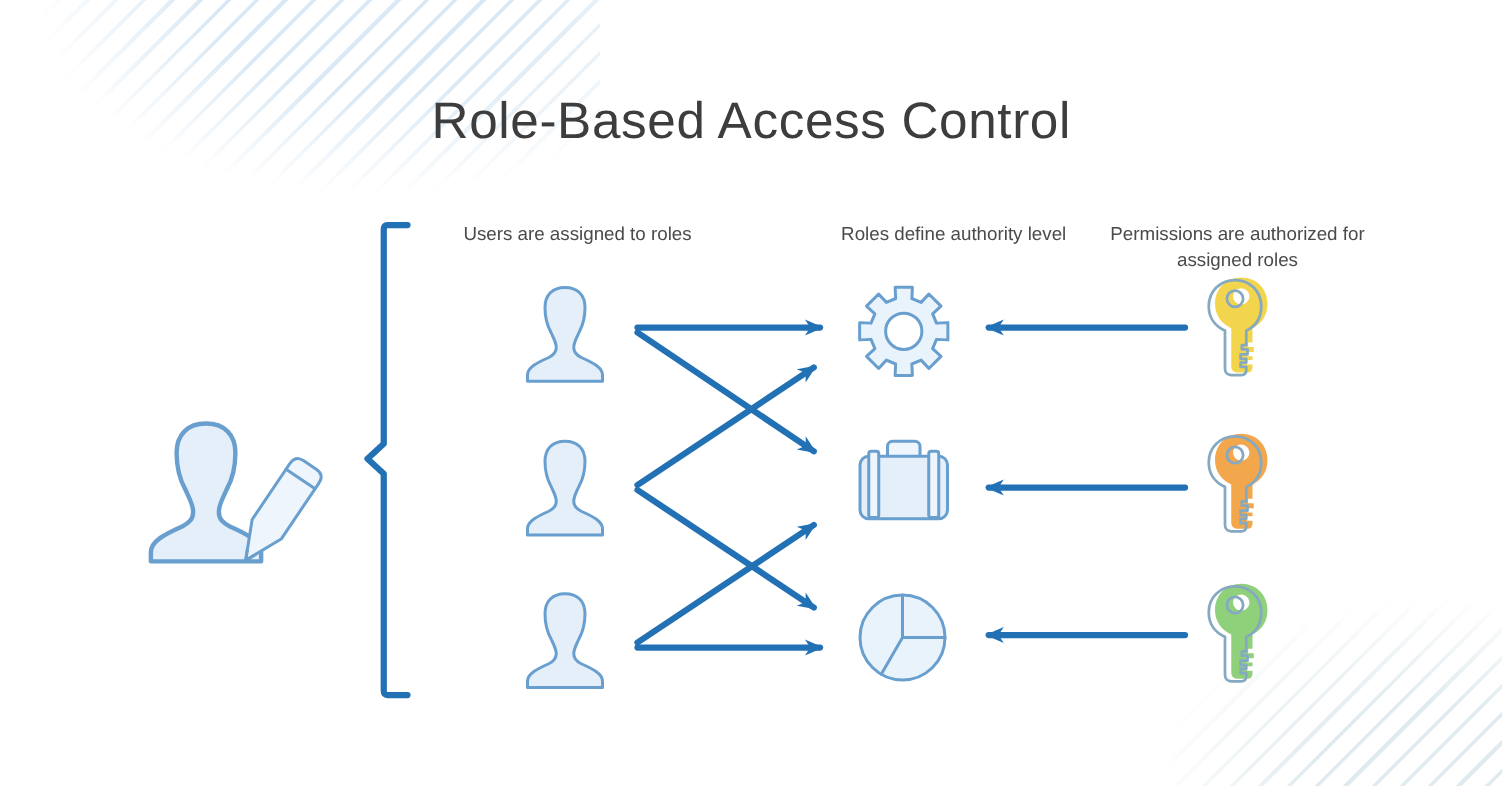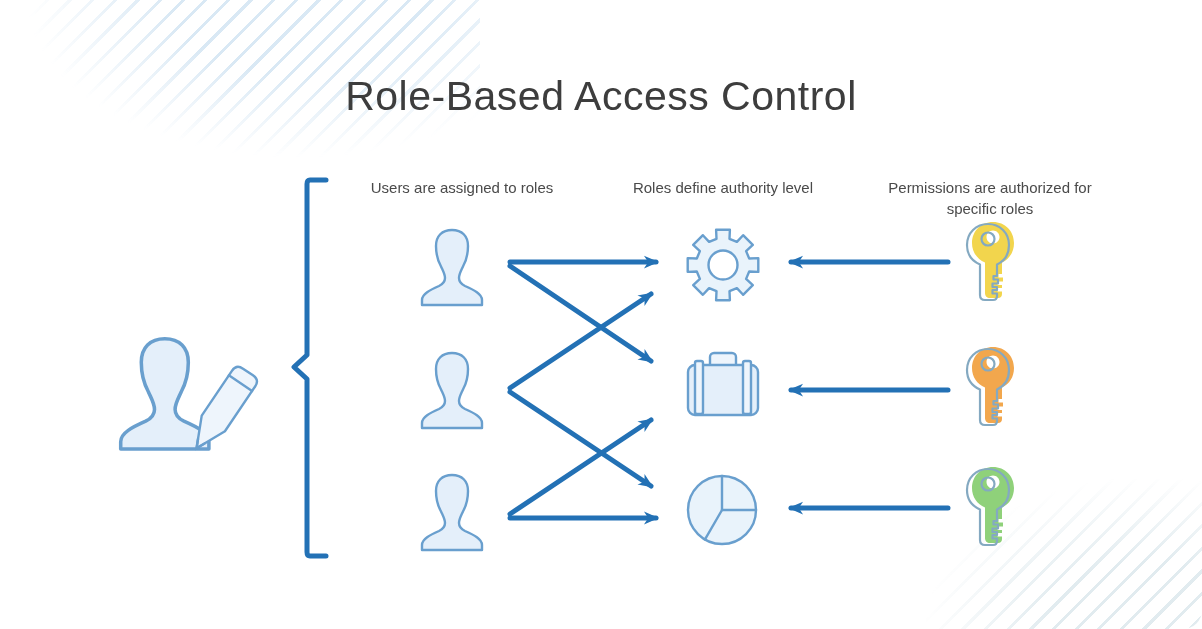--- a/index.html
+++ b/index.html
@@ -9,21 +9,21 @@
     --key-outline:#84a9c1;
     --key-yellow:#f2d54d;
     --key-orange:#f2a74d;
     --key-green:#8fd17a;
     --title-text:#3d3d3d;
     --label-text:#4a4a4a;
   }
   html,body{margin:0;padding:0;}
   body{font-family:"Liberation Sans", sans-serif; background:#ffffff;}
   .canvas{
-    position:relative; width:1202px; height:629px; background:#ffffff; overflow:hidden;border-radius:19px;
+    position:relative; width:1202px; height:629px; background:#ffffff; overflow:hidden;
   }
   .stripes-tl{
     position:absolute; left:0; top:0; width:480px; height:175px;
     background:repeating-linear-gradient(135deg, rgba(186,214,236,.55) 0 3px, transparent 3px 16px);
     -webkit-mask-image:radial-gradient(ellipse 75% 120% at 62% 0%, #000 35%, transparent 75%);
     mask-image:radial-gradient(ellipse 75% 120% at 62% 0%, #000 35%, transparent 75%);
   }
   .stripes-br{
     position:absolute; right:0; bottom:0; width:340px; height:150px;
     background:repeating-linear-gradient(135deg, rgba(196,216,224,.5) 0 3px, transparent 3px 16px);
@@ -31,21 +31,21 @@
     mask-image:radial-gradient(ellipse 85% 130% at 85% 100%, #000 35%, transparent 78%);
   }
   .title{
     position:absolute; left:0; right:0; top:73; top:73px; text-align:center;
     font-size:41px; font-weight:400; color:var(--title-text); letter-spacing:.5px;
   }
   .col-label{
     position:absolute; text-align:center; font-size:15px; color:var(--label-text); line-height:21px;
   }
   .lbl-users{ left:342px; top:177px; width:240px; }
-  .lbl-roles{ left:593px; top:177px; width:260px; }
+  .lbl-roles{ left:593px; top:177px; width:260px;text-align:right; }
   .lbl-perms{ left:875px; top:177px; width:230px; }
   .lbl-admin{ left:96px;  top:282px; width:185px; }
   .abs{ position:absolute; }
   svg{ display:block; overflow:visible; }
   .icon-shape{ fill:var(--icon-fill); stroke:var(--icon-stroke); stroke-width:2.4; stroke-linejoin:round; }
   .icon-line{ fill:none; stroke:var(--icon-stroke); stroke-width:2.4; stroke-linecap:round; }
   .icon-hole{ fill:#ffffff; stroke:var(--icon-stroke); stroke-width:2.4; }
   .brace-path{ fill:none; stroke:var(--arrow); stroke-width:5; stroke-linecap:round; stroke-linejoin:round; }
   .arrow-line{ stroke:var(--arrow); stroke-width:5; stroke-linecap:round; }
   .key-outline{ fill:none; stroke:var(--key-outline); stroke-width:2.2; stroke-linejoin:round; }
@@ -58,21 +58,21 @@
 
 <div class="canvas">
 
   <div class="stripes-tl"></div>
   <div class="stripes-br"></div>
 
   <div class="title">Role-Based Access Control</div>
 
   <div class="col-label lbl-users">Users are assigned to roles</div>
   <div class="col-label lbl-roles">Roles define authority level</div>
-  <div class="col-label lbl-perms">Permissions are authorized for specific roles</div>
+  <div class="col-label lbl-perms">Permissions are authorized for assigned roles</div>
 
   <svg class="abs" style="left:100px; top:330px;" width="180" height="135" viewBox="0 0 180 135">
     <g transform="translate(6,0) scale(1.47)">
       <path class="icon-shape" d="M40,6 C30,6 24,12 24,22 C24,30 25.5,36 28.8,42 C30.8,46.5 33,50 33,54 C33,58 31,60 27,62 C18,66 10,70 10,76 L10,81 L70,81 L70,76 C70,70 62,66 53,62 C49,60 47,58 47,54 C47,50 49.2,46.5 51.2,42 C54.5,36 56,30 56,22 C56,12 50,6 40,6 Z"></path>
     </g>
     <g transform="translate(148,42) rotate(34)">
       <path class="icon-shape" style="fill:#eef5fc" d="M-14,8 Q-14,0 -6,0 L6,0 Q14,0 14,8 L14,62 L0,92 L-14,62 Z"></path>
       <path class="icon-line" d="M-14,13.5 L14,13.5"></path>
       <path class="icon-line" d="M-4,83.5 L0,92 L4,83.5"></path>
     </g>

